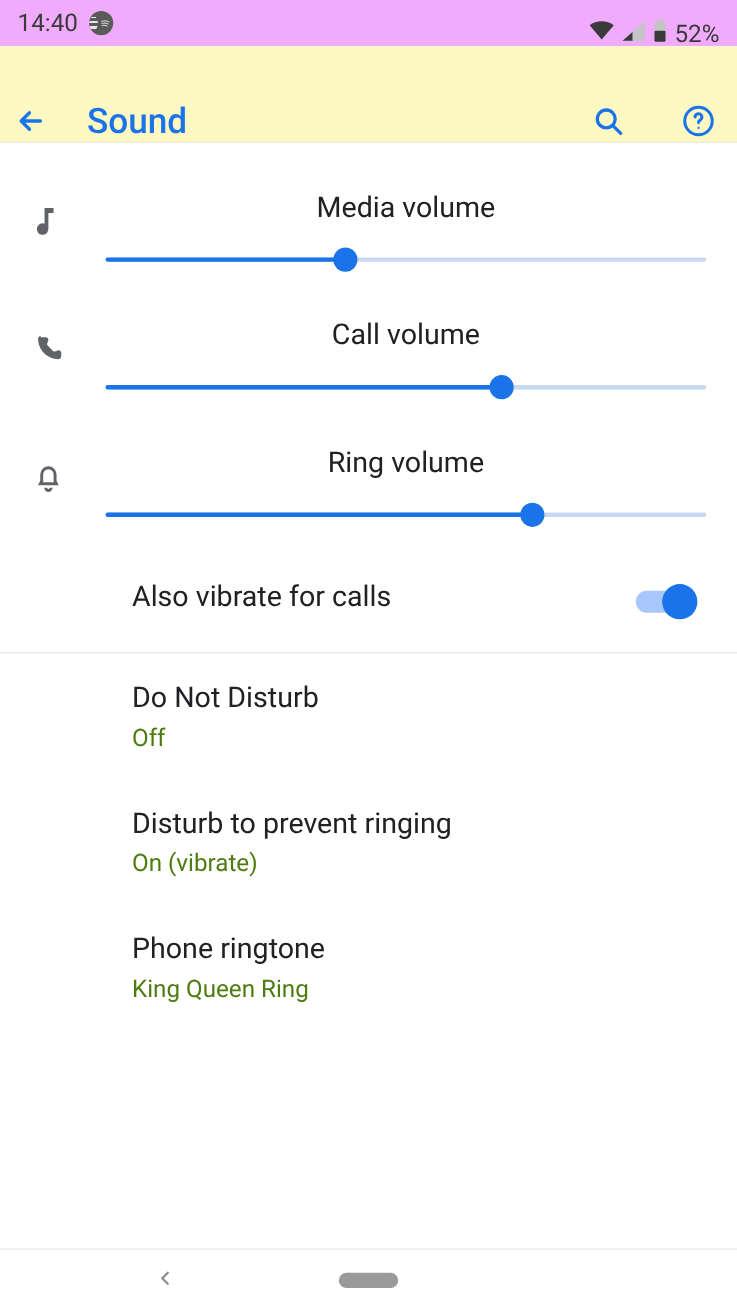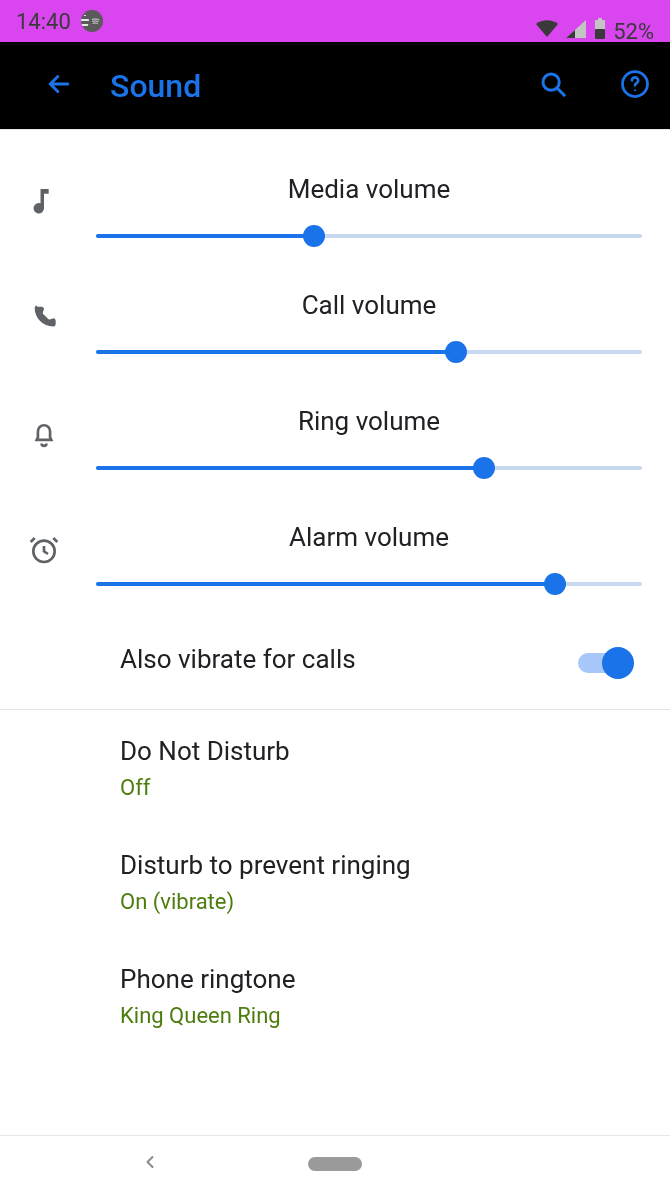--- a/index.html
+++ b/index.html
@@ -7,21 +7,21 @@
       width: 670px;
       height: 1191px;
       font-family: Roboto, -apple-system, BlinkMacSystemFont, sans-serif;
       background: #ffffff;
       overflow: hidden;
       position: relative;
     }
 
     .status-bar {
       height: 42px;
-      background: #d946ef;
+      background: #f0abfc;
       display: flex;
       align-items: center;
       justify-content: space-between;
       padding: 0 16px;
       font-size: 22px;
       color: #3a3a3a;
     }
     .status-left { display: flex; align-items: center; gap: 10px; }
     .status-right { display: flex; align-items: center; gap: 6px; margin-top: 20px; }
     .spotify-icon {
@@ -30,24 +30,24 @@
       display: flex; align-items: center; justify-content: center;
     }
     .spotify-icon::before {
       content: ""; width: 14px; height: 14px; border-radius: 50%;
       background: repeating-linear-gradient(to bottom, #e6e7e8 0 2px, transparent 2px 5px);
       mask: radial-gradient(circle, #000 70%, transparent 70%);
     }
 
     .app-bar {
       height: 88px;
-      background: #000000;
-      display: flex;
-      align-items: center;
-      padding: 0 20px 0 44px;
+      background: #fef9c3;
+      display: flex;
+      align-items: flex-end;
+      padding: 0 20px 0 13px;
       gap: 36px;
       border-bottom: 1px solid #e8e8e8;
     }
     .app-bar-title {
       font-size: 32px;
       font-weight: 500;
       color: #1a73e8;
       flex: 1;
     }
     .app-bar-icon { color: #1a73e8; }
@@ -263,36 +263,20 @@
     <div class="slider-body">
       <div class="slider-label">Ring volume</div>
       <div class="slider-track">
         <div class="track-bg"></div>
         <div class="track-fill" style="width:71%"></div>
         <div class="thumb" style="left:71%"></div>
       </div>
     </div>
   </div>
 
-  <div class="slider-section">
-    <div class="section-icon">
-      <svg width="32" height="32" viewBox="0 0 24 24" fill="none" stroke="#5f6368" stroke-width="2">
-          <circle cx="12" cy="13" r="8"></circle>
-          <path d="M12 9v4l3 2M5 3L2 6M19 3l3 3"></path>
-        </svg>
-    </div>
-    <div class="slider-body">
-      <div class="slider-label">Alarm volume</div>
-      <div class="slider-track">
-        <div class="track-bg"></div>
-        <div class="track-fill" style="width:84%"></div>
-        <div class="thumb" style="left:84%"></div>
-      </div>
-    </div>
-  </div>
 
   <div class="pref-row" style="padding-top:32px;padding-bottom:32px">
     <div class="pref-text">
       <div class="pref-title">Also vibrate for calls</div>
     </div>
     <div class="toggle">
       <div class="toggle-track"></div>
       <div class="toggle-thumb"></div>
     </div>
   </div>

